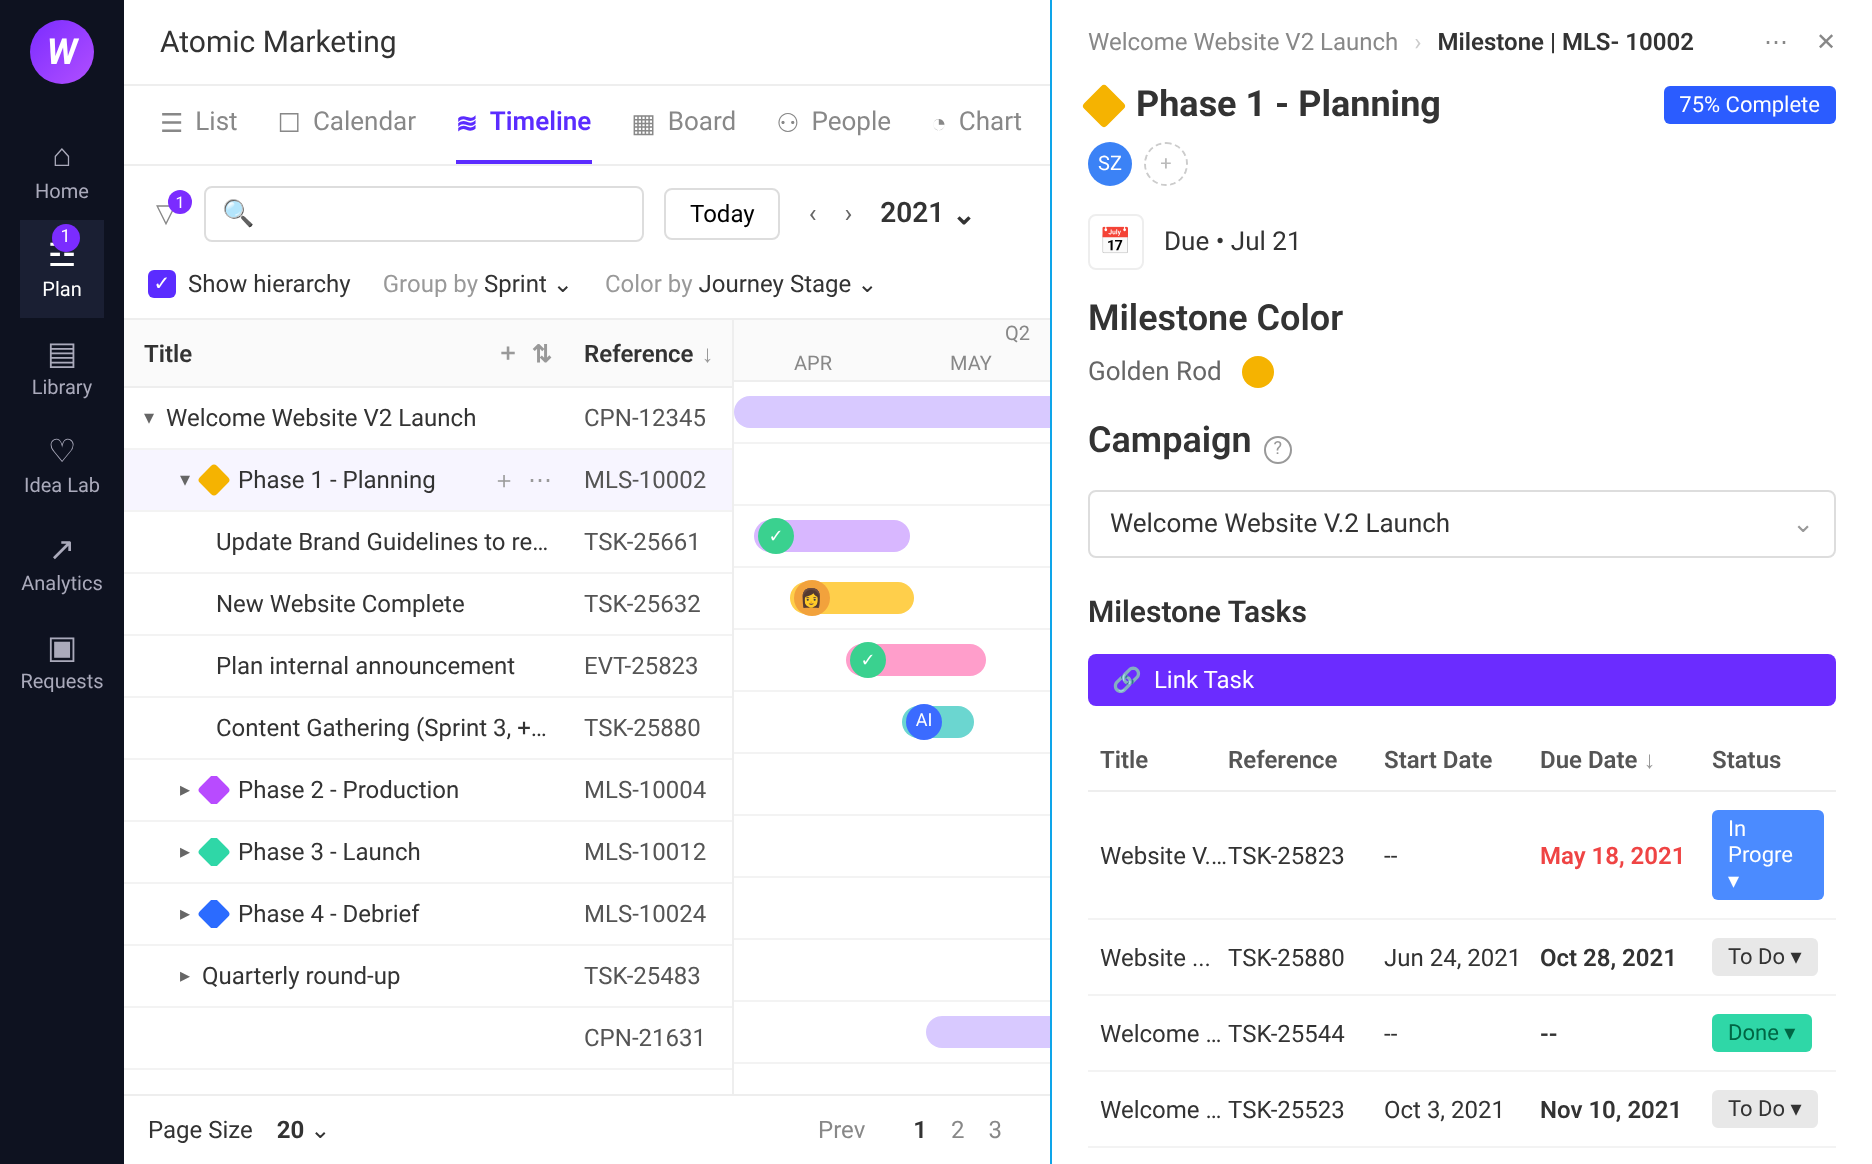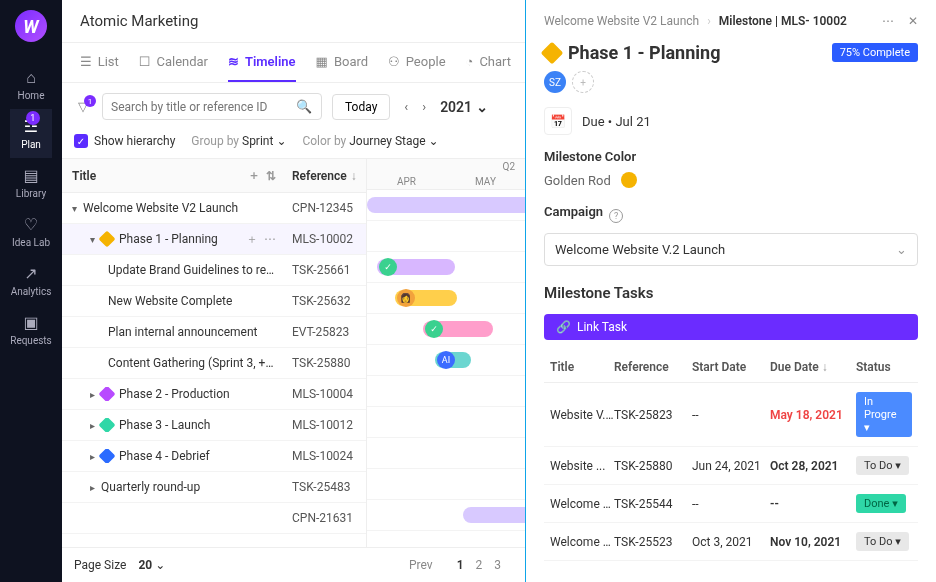--- a/index.html
+++ b/index.html
@@ -67,21 +67,21 @@
 .ptitle{display:flex;align-items:center;gap:8px;margin-bottom:8px}
 .ptitle .d{width:16px;height:16px;transform:rotate(45deg);background:#f5b301;border-radius:2px}
 .ptitle h2{font-size:18px;font-weight:700}
 .compl{margin-left:auto;background:#2b5cff;color:#fff;font-size:11px;padding:3px 8px;border-radius:3px}
 .avrow{display:flex;gap:6px;margin-bottom:14px}
 .avcirc{width:22px;height:22px;border-radius:50%;display:flex;align-items:center;justify-content:center;font-size:10px;color:#fff}
 .avcirc.dash{border:1px dashed #ccc;background:#fff;color:#bbb}
 .addesc{color:#bbb;font-size:13px;margin-bottom:14px;cursor:text}
 .duebox{display:flex;align-items:center;gap:10px;margin-bottom:14px}
 .duebox .ico{width:28px;height:28px;border:1px solid #eee;border-radius:4px;display:flex;align-items:center;justify-content:center;color:#888}
-.section-lbl{font-size:13px;font-weight:600;margin-bottom:8px}
+.section-lbl{font-size:18px;font-weight:600;margin-bottom:8px}
 .colrow{display:flex;align-items:center;gap:10px;margin-bottom:16px;font-size:13px;color:#666}
 .swatch{width:16px;height:16px;border-radius:50%;background:#f5b301}
 .camprow{display:flex;align-items:center;gap:6px;margin-bottom:6px}
 .qmark{width:14px;height:14px;border:1px solid #999;border-radius:50%;font-size:9px;display:flex;align-items:center;justify-content:center;color:#999}
 .dropdown{border:1px solid #ddd;border-radius:4px;padding:8px 10px;font-size:13px;display:flex;align-items:center;cursor:pointer;margin-bottom:18px}
 .dropdown .chev{margin-left:auto;color:#999}
 .linkbtn{background:#6b2cff;color:#fff;border:none;border-radius:4px;padding:6px 12px;font-size:12px;cursor:pointer;display:flex;gap:6px;align-items:center;margin-bottom:12px}
 .mttable{width:100%;font-size:12px}
 .mttable .mthdr{display:flex;padding:8px 6px;border-bottom:1px solid #eee;font-weight:600;color:#555}
 .mttable .mtrow{display:flex;padding:9px 6px;border-bottom:1px solid #f3f3f3;align-items:center}
@@ -156,21 +156,20 @@
         <span>People</span>
       </div>
       <div class="tab">
         <span class="tico">◔</span>
         <span>Chart</span>
       </div>
     </div>
   <div class="toolbar">
     <div class="funnel">▽<span class="dot">1</span></div>
     <div class="search">
-      <input placeholder="Search by title or reference ID" style="">
       <span>🔍</span>
     </div>
     <button class="btn">Today</button>
     <div class="navarrs">
       <span>‹</span>
       <span>›</span>
     </div>
     <div class="year">
         <span>2021</span>
         <span>⌄</span>
@@ -300,21 +299,21 @@
             <div class="bar" style="left: 28px; width: 62px; background: rgb(255, 207, 75);">
               <span class="av" style="background:#f2a23c">👩</span>
             </div>
           </div>
           <div class="grow">
             <div class="bar" style="left: 56px; width: 70px; background: rgb(255, 158, 203);">
               <span class="av" style="background:#3ad18f">✓</span>
             </div>
           </div>
           <div class="grow">
-            <div class="bar" style="left: 68px; width: 36px; background: rgb(107, 214, 208);">
+            <div class="bar" style="left: 84px; width: 36px; background: rgb(107, 214, 208);">
               <span class="av" style="background:#3b6bff">AI</span>
             </div>
           </div>
           <div class="grow"></div>
           <div class="grow"></div>
           <div class="grow"></div>
           <div class="grow"></div>
           <div class="grow">
             <div class="bar" style="left: 96px; width: 120px; background: rgb(216, 201, 255);"></div>
           </div>

